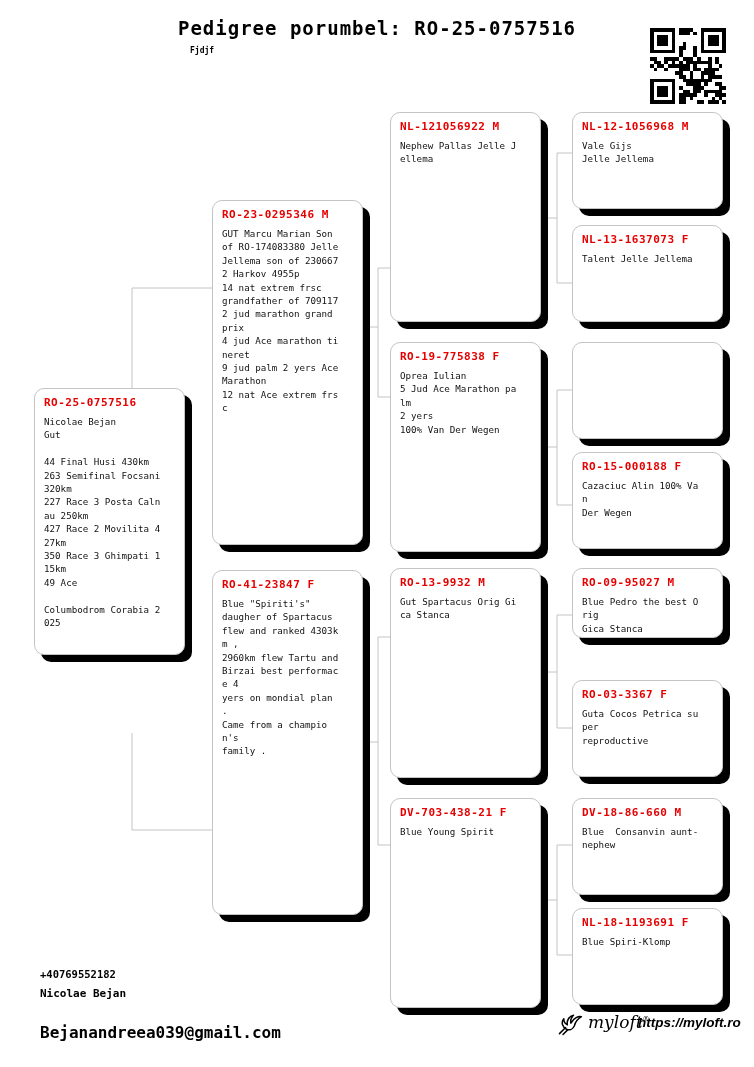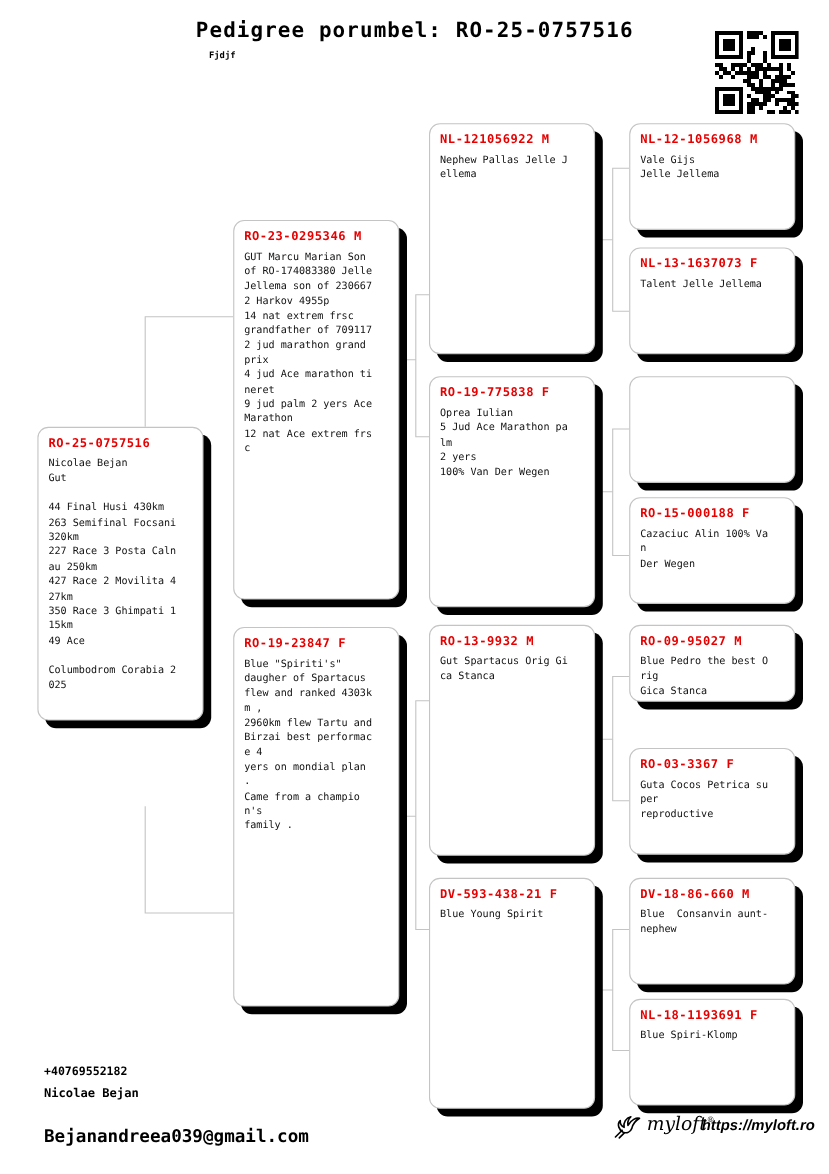--- a/index.html
+++ b/index.html
@@ -300,21 +300,21 @@
     <div class="box-body">GUT Marcu Marian Son of RO-174083380 Jelle Jellema son of 230667
 2 Harkov 4955p
 14 nat extrem frsc
 grandfather of 709117
 2 jud marathon grand prix
 4 jud Ace marathon tineret
 9 jud palm 2 yers Ace Marathon
 12 nat Ace extrem frsc</div>
   </div>
   <div class="box" style="left:212px;top:570px;width:151px;height:345px">
-    <div class="box-title">RO-19-23847 F</div>
+    <div class="box-title">RO-41-23847 F</div>
     <div class="box-body">Blue "Spiriti's"
 daugher of Spartacus flew and ranked 4303km ,
 2960km flew Tartu and
 Birzai best performace 4
 yers on mondial plan .
 Came from a champion's
 family .</div>
   </div>
 
   <div class="box" style="left:390px;top:112px;width:151px;height:210px">
@@ -326,21 +326,21 @@
     <div class="box-body">Oprea Iulian
 5 Jud Ace Marathon palm
 2 yers
 100% Van Der Wegen</div>
   </div>
   <div class="box" style="left:390px;top:568px;width:151px;height:210px">
     <div class="box-title">RO-13-9932 M</div>
     <div class="box-body">Gut Spartacus Orig Gica Stanca</div>
   </div>
   <div class="box" style="left:390px;top:798px;width:151px;height:210px">
-    <div class="box-title">DV-593-438-21 F</div>
+    <div class="box-title">DV-703-438-21 F</div>
     <div class="box-body">Blue Young Spirit</div>
   </div>
 
   <div class="box" style="left:572px;top:112px;width:151px;height:97px">
     <div class="box-title">NL-12-1056968 M</div>
     <div class="box-body">Vale Gijs
 Jelle Jellema</div>
   </div>
   <div class="box" style="left:572px;top:225px;width:151px;height:97px">
     <div class="box-title">NL-13-1637073 F</div>

